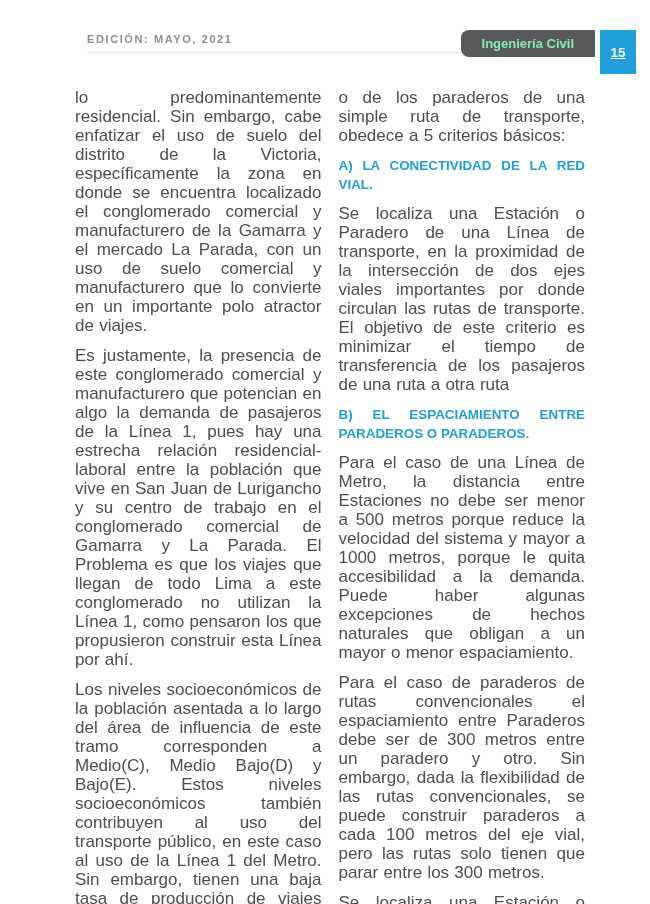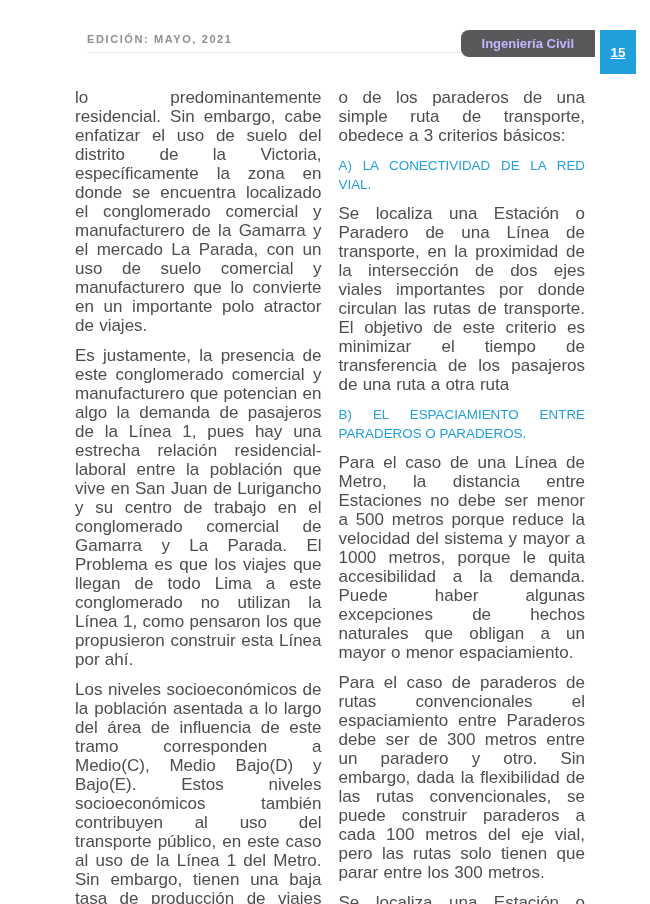--- a/index.html
+++ b/index.html
@@ -35,21 +35,21 @@
   }
   .header-rule{
     margin-top:7px;height:1px;background:var(--rule-gray);width:100%;
   }
   .header-right{
     position:absolute;right:0;top:0;height:27px;
     display:flex;align-items:stretch;
   }
   .badge{
     background:var(--badge-gray);
-    color:#c4b5fd;font-size:13px;font-weight:bold;
+    color:#86efac;font-size:13px;font-weight:bold;
     border-radius:8px 0 0 8px;
     padding:0 21px;
     display:flex;align-items:center;
     height:27px;
   }
   .pagenum{
     background:var(--accent-blue);
     color:#ffffff;font-size:13.5px;font-weight:bold;
     width:36px;height:44px;margin-left:5px;
     display:flex;align-items:center;justify-content:center;text-decoration:underline;
@@ -64,21 +64,21 @@
   .col p{
     font-size:17px;line-height:19px;
     text-align:justify;
     color:var(--body-text);
     margin-bottom:11px;
     word-spacing:0.5px;
   }
   .heading{
     color:var(--accent-blue);
     font-size:13.4px;line-height:19px;
-    font-weight:normal;
+    font-weight:bold;
     margin:3px 0 10px 0;
   }
   .heading.centered{
     text-align:center;
     text-decoration:underline;
     text-underline-offset:3px;
     margin-top:14px;
   }
   .heading.justified{text-align:justify;}
 </style>
@@ -102,21 +102,21 @@
 
     <section class="col">
       <p>lo predominantemente residencial. Sin embargo, cabe enfatizar el uso de suelo del distrito de la Victoria, específicamente la zona en donde se encuentra localizado el conglomerado comercial y manufacturero de la Gamarra y el mercado La Parada, con un uso de suelo comercial y manufacturero que lo convierte en un importante polo atractor de viajes.</p>
       <p>Es justamente, la presencia de este conglomerado comercial y manufacturero que potencian en algo la demanda de pasajeros de la Línea 1, pues hay una estrecha relación residencial-laboral entre la población que vive en San Juan de Lurigancho y su centro de trabajo en el conglomerado comercial de Gamarra y La Parada. El Problema es que los viajes que llegan de todo Lima a este conglomerado no utilizan la Línea 1, como pensaron los que propusieron construir esta Línea por ahí.</p>
       <p>Los niveles socioeconómicos de la población asentada a lo largo del área de influencia de este tramo corresponden a Medio(C), Medio Bajo(D) y Bajo(E). Estos niveles socioeconómicos también contribuyen al uso del transporte público, en este caso al uso de la Línea 1 del Metro. Sin embargo, tienen una baja tasa de producción de viajes día, em promedio 2 viajes/día.</p>
       <h2 class="heading centered">DE LA LOCALIZACIÓN ESPACIAL DE LAS ESTACIONES DE LA LÍNEA 1.</h2>
       <p>En principio la localización espacial de las Estaciones de una Línea de Metro o BRT</p>
     </section>
 
     <section class="col">
-      <p>o de los paraderos de una simple ruta de transporte, obedece a 3 criterios básicos:</p>
+      <p>o de los paraderos de una simple ruta de transporte, obedece a 5 criterios básicos:</p>
 
       <h3 class="heading justified">A) LA CONECTIVIDAD DE LA RED VIAL.</h3>
       <p>Se localiza una Estación o Paradero de una Línea de transporte, en la proximidad de la intersección de dos ejes viales importantes por donde circulan las rutas de transporte. El objetivo de este criterio es minimizar el tiempo de transferencia de los pasajeros de una ruta a otra ruta</p>
 
       <h3 class="heading justified">B) EL ESPACIAMIENTO ENTRE PARADEROS O PARADEROS.</h3>
       <p>Para el caso de una Línea de Metro, la distancia entre Estaciones no debe ser menor a 500 metros porque reduce la velocidad del sistema y mayor a 1000 metros, porque le quita accesibilidad a la demanda. Puede haber algunas excepciones de hechos naturales que obligan a un mayor o menor espaciamiento.</p>
       <p>Para el caso de paraderos de rutas convencionales el espaciamiento entre Paraderos debe ser de 300 metros entre un paradero y otro. Sin embargo, dada la flexibilidad de las rutas convencionales, se puede construir paraderos a cada 100 metros del eje vial, pero las rutas solo tienen que parar entre los 300 metros.</p>
 
       <p>Se localiza una Estación o Paradero enfrente a un hospital, universidad, centro comercial o cualquier equipamiento urbano que sea un proximidad polo de atracción de viajes al que hay que atender.</p>
       <p>En suma, la localización de una Estación o Paradero obedece a la combinación de cada uno de estos criterios o a la predominancia de uno de ellos. Dicho esto, vamos</p>

